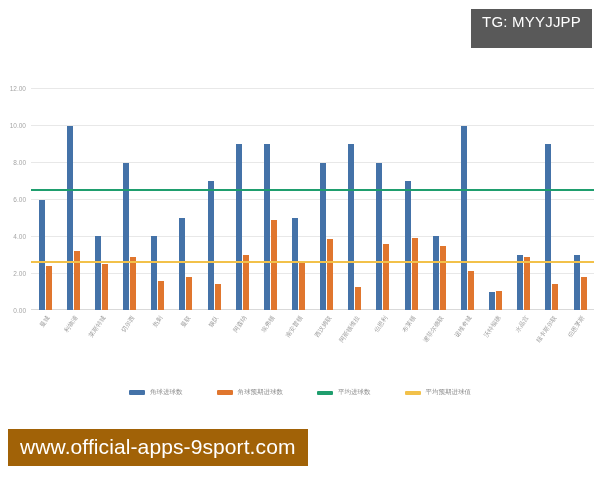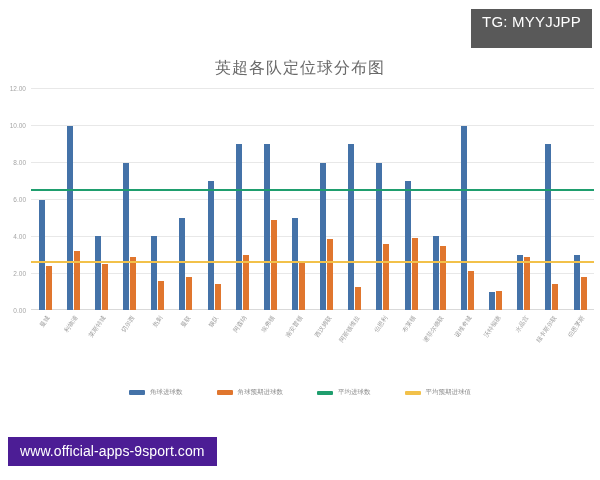--- a/index.html
+++ b/index.html
@@ -32,23 +32,23 @@
     font-size: 15px;
     letter-spacing: 0.2px;
     padding: 4px 11px 18px 11px;
     line-height: 1.15;
     white-space: nowrap;
   }
   .wm-url {
     position: absolute;
     left: 8px;
     bottom: 14px;
-    background: #4c1d95;
+    background: #a16207;
     color: #ffffff;
-    font-size: 14px;
+    font-size: 21px;
     letter-spacing: 0.1px;
     padding: 6px 12px 7px 12px;
     line-height: 1.15;
     white-space: nowrap;
   }
 
   
   .chart {
     position: absolute;
     left: 0;
@@ -200,21 +200,20 @@
 </style>
 </head>
 <body>
 
 <div class="page">
 
   <div class="wm-tg">TG: MYYJJPP</div>
 
   <div class="chart">
 
-    <h1 class="chart-title">英超各队定位球分布图</h1>
 
     <div class="plot-wrap">
 
       <div class="y-axis">
         <span class="y-tick" style="top:0%">12.00</span>
         <span class="y-tick" style="top:16.667%">10.00</span>
         <span class="y-tick" style="top:33.333%">8.00</span>
         <span class="y-tick" style="top:50%">6.00</span>
         <span class="y-tick" style="top:66.667%">4.00</span>
         <span class="y-tick" style="top:83.333%">2.00</span>

